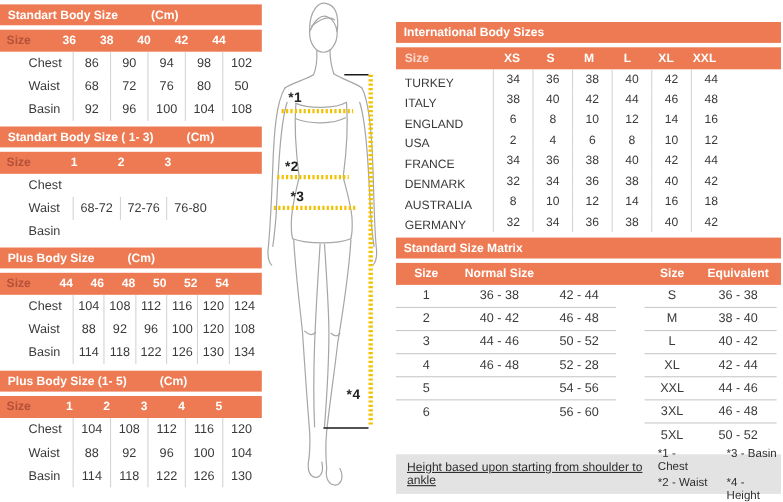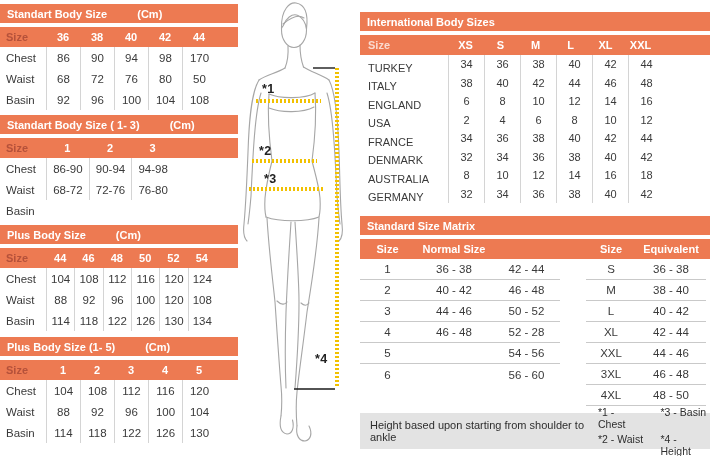--- a/index.html
+++ b/index.html
@@ -17,25 +17,25 @@
   .thead{margin-top:4px;height:20px;background:var(--accent,#ED7A52);display:flex;align-items:center;
     font-size:11px;font-weight:bold;color:#fff;box-sizing:border-box;}
   .sizelab{color:var(--size_label_text,#B5513A);}
 
   
   .ltable{position:absolute;left:0;width:238px;}
   .ltable .rlabel{width:46px;padding-left:6px;box-sizing:border-box;flex:none;}
   .ltable .cells{display:flex;width:170px;height:100%;}
   .ltable .cells.narrow{width:128px;}
   .ltable .cell{flex:1;display:flex;align-items:center;justify-content:center;}
-  .trow{display:flex;align-items:center;height:21px;font-size:11.5px;color:var(--text,#3A3A3A);}
+  .trow{display:flex;align-items:center;height:21px;font-size:11.5px;color:var(--text,#3A3A3A);margin-left:20px;}
   .trow .cell{border-left:1px solid var(--divider,#D4D4D4);}
 
   
-  .itable{position:absolute;left:0;top:12px;width:350px;}
+  .itable{position:absolute;left:0;top:20px;width:350px;}
   .itable .rlabel{width:88px;padding-left:8px;box-sizing:border-box;flex:none;}
   .itable .cells{display:flex;height:100%;}
   .itable .cell{width:35px;display:flex;align-items:center;justify-content:center;}
   .irow{display:flex;align-items:flex-end;height:18.5px;font-size:11px;color:var(--text,#3A3A3A);}
   .irow .cell{border-left:1px solid var(--divider,#D4D4D4);height:100%;}
   .itable .ihead-size{color:rgba(255,255,255,0.72);}
 
   
   .mtable{position:absolute;left:0;top:216px;width:350px;height:212px;}
   .mhead{position:absolute;top:23px;left:0;width:350px;height:20px;background:var(--accent,#ED7A52);
@@ -52,21 +52,21 @@
   .mleft .cell,.mright .cell{display:flex;align-items:center;justify-content:center;height:100%;}
   .mleft .cell:nth-child(1){width:55px;}
   .mleft .cell:nth-child(2){width:78px;text-align:right;}
   .mleft .cell:nth-child(3){width:67px;}
   .mright .cell:nth-child(1){width:50px;}
   .mright .cell:nth-child(2){width:70px;}
 
   
   .footer{position:absolute;left:0;top:413px;width:350px;height:36px;background:var(--footer_bg,#E3E3E3);
     display:flex;align-items:center;box-sizing:border-box;}
-  .footer .note{font-size:11px;color:#2e2e2e;padding-left:10px;width:228px;flex:none;}
+  .footer .note{font-size:11px;color:#2e2e2e;padding-left:10px;width:228px;flex:none;text-decoration:underline;}
   .legend{display:grid;grid-template-rows:repeat(2,auto);grid-auto-flow:column;
     column-gap:16px;row-gap:3px;font-size:10.5px;color:#2e2e2e;}
 
   
   .fig-svg{position:absolute;left:1px;top:0;}
   .mark{position:absolute;font-size:12.5px;font-weight:600;color:#222;letter-spacing:0.5px;}
 </style>
 </head>
 <body>
 
@@ -89,21 +89,21 @@
             <span class="cell">44</span>
           </div>
       </div>
       <div class="trow">
         <span class="rlabel">Chest</span>
         <div class="cells">
             <span class="cell">86</span>
             <span class="cell">90</span>
             <span class="cell">94</span>
             <span class="cell">98</span>
-            <span class="cell">170</span>
+            <span class="cell">102</span>
           </div>
       </div>
       <div class="trow">
         <span class="rlabel">Waist</span>
         <div class="cells">
             <span class="cell">68</span>
             <span class="cell">72</span>
             <span class="cell">76</span>
             <span class="cell">80</span>
             <span class="cell">50</span>
@@ -129,25 +129,20 @@
       <div class="thead">
         <span class="rlabel sizelab">Size</span>
         <div class="cells narrow">
             <span class="cell">1</span>
             <span class="cell">2</span>
             <span class="cell">3</span>
           </div>
       </div>
       <div class="trow">
         <span class="rlabel">Chest</span>
-        <div class="cells narrow">
-            <span class="cell">86-90</span>
-            <span class="cell">90-94</span>
-            <span class="cell">94-98</span>
-          </div>
       </div>
       <div class="trow">
         <span class="rlabel">Waist</span>
         <div class="cells narrow">
             <span class="cell">68-72</span>
             <span class="cell">72-76</span>
             <span class="cell">76-80</span>
           </div>
       </div>
       <div class="trow">
@@ -478,24 +473,20 @@
           </div>
         <div class="mrow">
             <span class="cell">XXL</span>
             <span class="cell">44 - 46</span>
           </div>
         <div class="mrow">
             <span class="cell">3XL</span>
             <span class="cell">46 - 48</span>
           </div>
         <div class="mrow">
-            <span class="cell">4XL</span>
-            <span class="cell">48 - 50</span>
-          </div>
-        <div class="mrow">
             <span class="cell">5XL</span>
             <span class="cell">50 - 52</span>
           </div>
       </div>
     </section>
 
     <div class="footer">
       <span class="note">Height based upon starting from shoulder to ankle</span>
       <div class="legend">
         <span>*1 - Chest</span>

